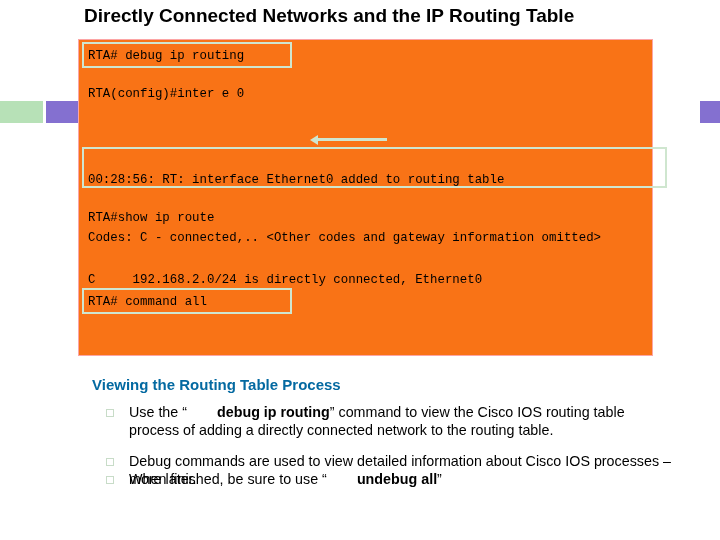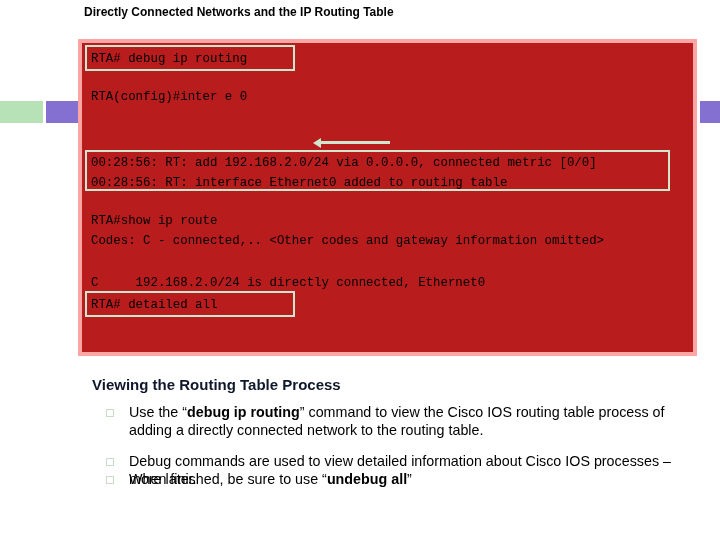--- a/index.html
+++ b/index.html
@@ -23,37 +23,37 @@
   }
   .bar-green-left { left: 0px;  width: 43px;  background: #b7e1b7; }
   .bar-purple-left{ left: 46px; width: 35px;  background: #8470d0; }
   .bar-purple-right{ left: 700px; width: 20px; background: #8470d0; }
 
   
   .slide-title {
     position: absolute;
     left: 84px;
     top: 5px;
-    font-size: 12px;
+    font-size: 19px;
     font-weight: bold;
     color: #000000;
     letter-spacing: 0px;
     white-space: nowrap;
   }
 
   
   .terminal {
     position: absolute;
     left: 78px;
     top: 39px;
-    width: 619px;
+    width: 575px;
     height: 317px;
-    border: 4px solid #fca5a5;
+    border: 1px solid #fca5a5;
     box-sizing: border-box;
-    background: #b91c1c;
+    background: #f97316;
   }
 
   .term-lines {
     position: absolute;
     left: 0;
     top: 0;
     width: 100%;
     height: 100%;
     font-family: "Liberation Mono", monospace;
     font-size: 12.4px;
@@ -94,21 +94,21 @@
     border-right: 8px solid #cfe6cf;
   }
 
   
   .section-head {
     position: absolute;
     left: 92px;
     top: 376px;
     font-size: 15px;
     font-weight: bold;
-    color: #0f172a;
+    color: #0369a1;
     white-space: nowrap;
   }
 
   .bullet-row {
     position: absolute;
     left: 106px;
     width: 572px;
     display: flex;
     align-items: flex-start;
   }
@@ -121,44 +121,43 @@
     border: 1px solid #c8dcc8;
     box-sizing: border-box;
     background: #ffffff;
   }
   .bullet-text {
     flex: 1 1 auto;
     font-size: 14.3px;
     line-height: 17.5px;
     color: #000000;
   }
-  .bullet-text b { font-weight: bold; }
+  .bullet-text b { font-weight: bold; margin-left: 30px; }
 </style>
 </head>
 <body>
 
 <div class="bar bar-green-left"></div>
 <div class="bar bar-purple-left"></div>
 <div class="bar bar-purple-right"></div>
 
 <div class="slide-title">Directly Connected Networks and the IP Routing Table</div>
 
 <div class="terminal">
   <div class="term-lines">
     <div class="tline" style="top:10px">RTA# debug ip routing</div>
     <div class="tline" style="top:31px"></div>
     <div class="tline" style="top:48px">RTA(config)#inter e 0</div>
-    <div class="tline" style="top:114px">00:28:56: RT: add 192.168.2.0/24 via 0.0.0.0, connected metric [0/0]</div>
     <div class="tline" style="top:134px">00:28:56: RT: interface Ethernet0 added to routing table</div>
     <div class="tline" style="top:154px"></div>
     <div class="tline" style="top:192px">Codes: C - connected,.. &lt;Other codes and gateway information omitted&gt;</div>
     <div class="tline" style="top:172px">RTA#show ip route</div>
     <div class="tline" style="top:212px"></div>
     <div class="tline" style="top:234px">C     192.168.2.0/24 is directly connected, Ethernet0</div>
-    <div class="tline" style="top:256px">RTA# detailed all</div>
+    <div class="tline" style="top:256px">RTA# command all</div>
   </div>
 
   <div class="hl-box" style="left:3px;  top:2px;   width:210px; height:26px;"></div>
   <div class="hl-box" style="left:3px;  top:107px; width:585px; height:41px;"></div>
   <div class="hl-box" style="left:3px;  top:248px; width:210px; height:26px;"></div>
 
   <div class="arrow" style="left:238px; top:98px; width:70px;"></div>
 </div>
 
 <div class="section-head">Viewing the Routing Table Process</div>

